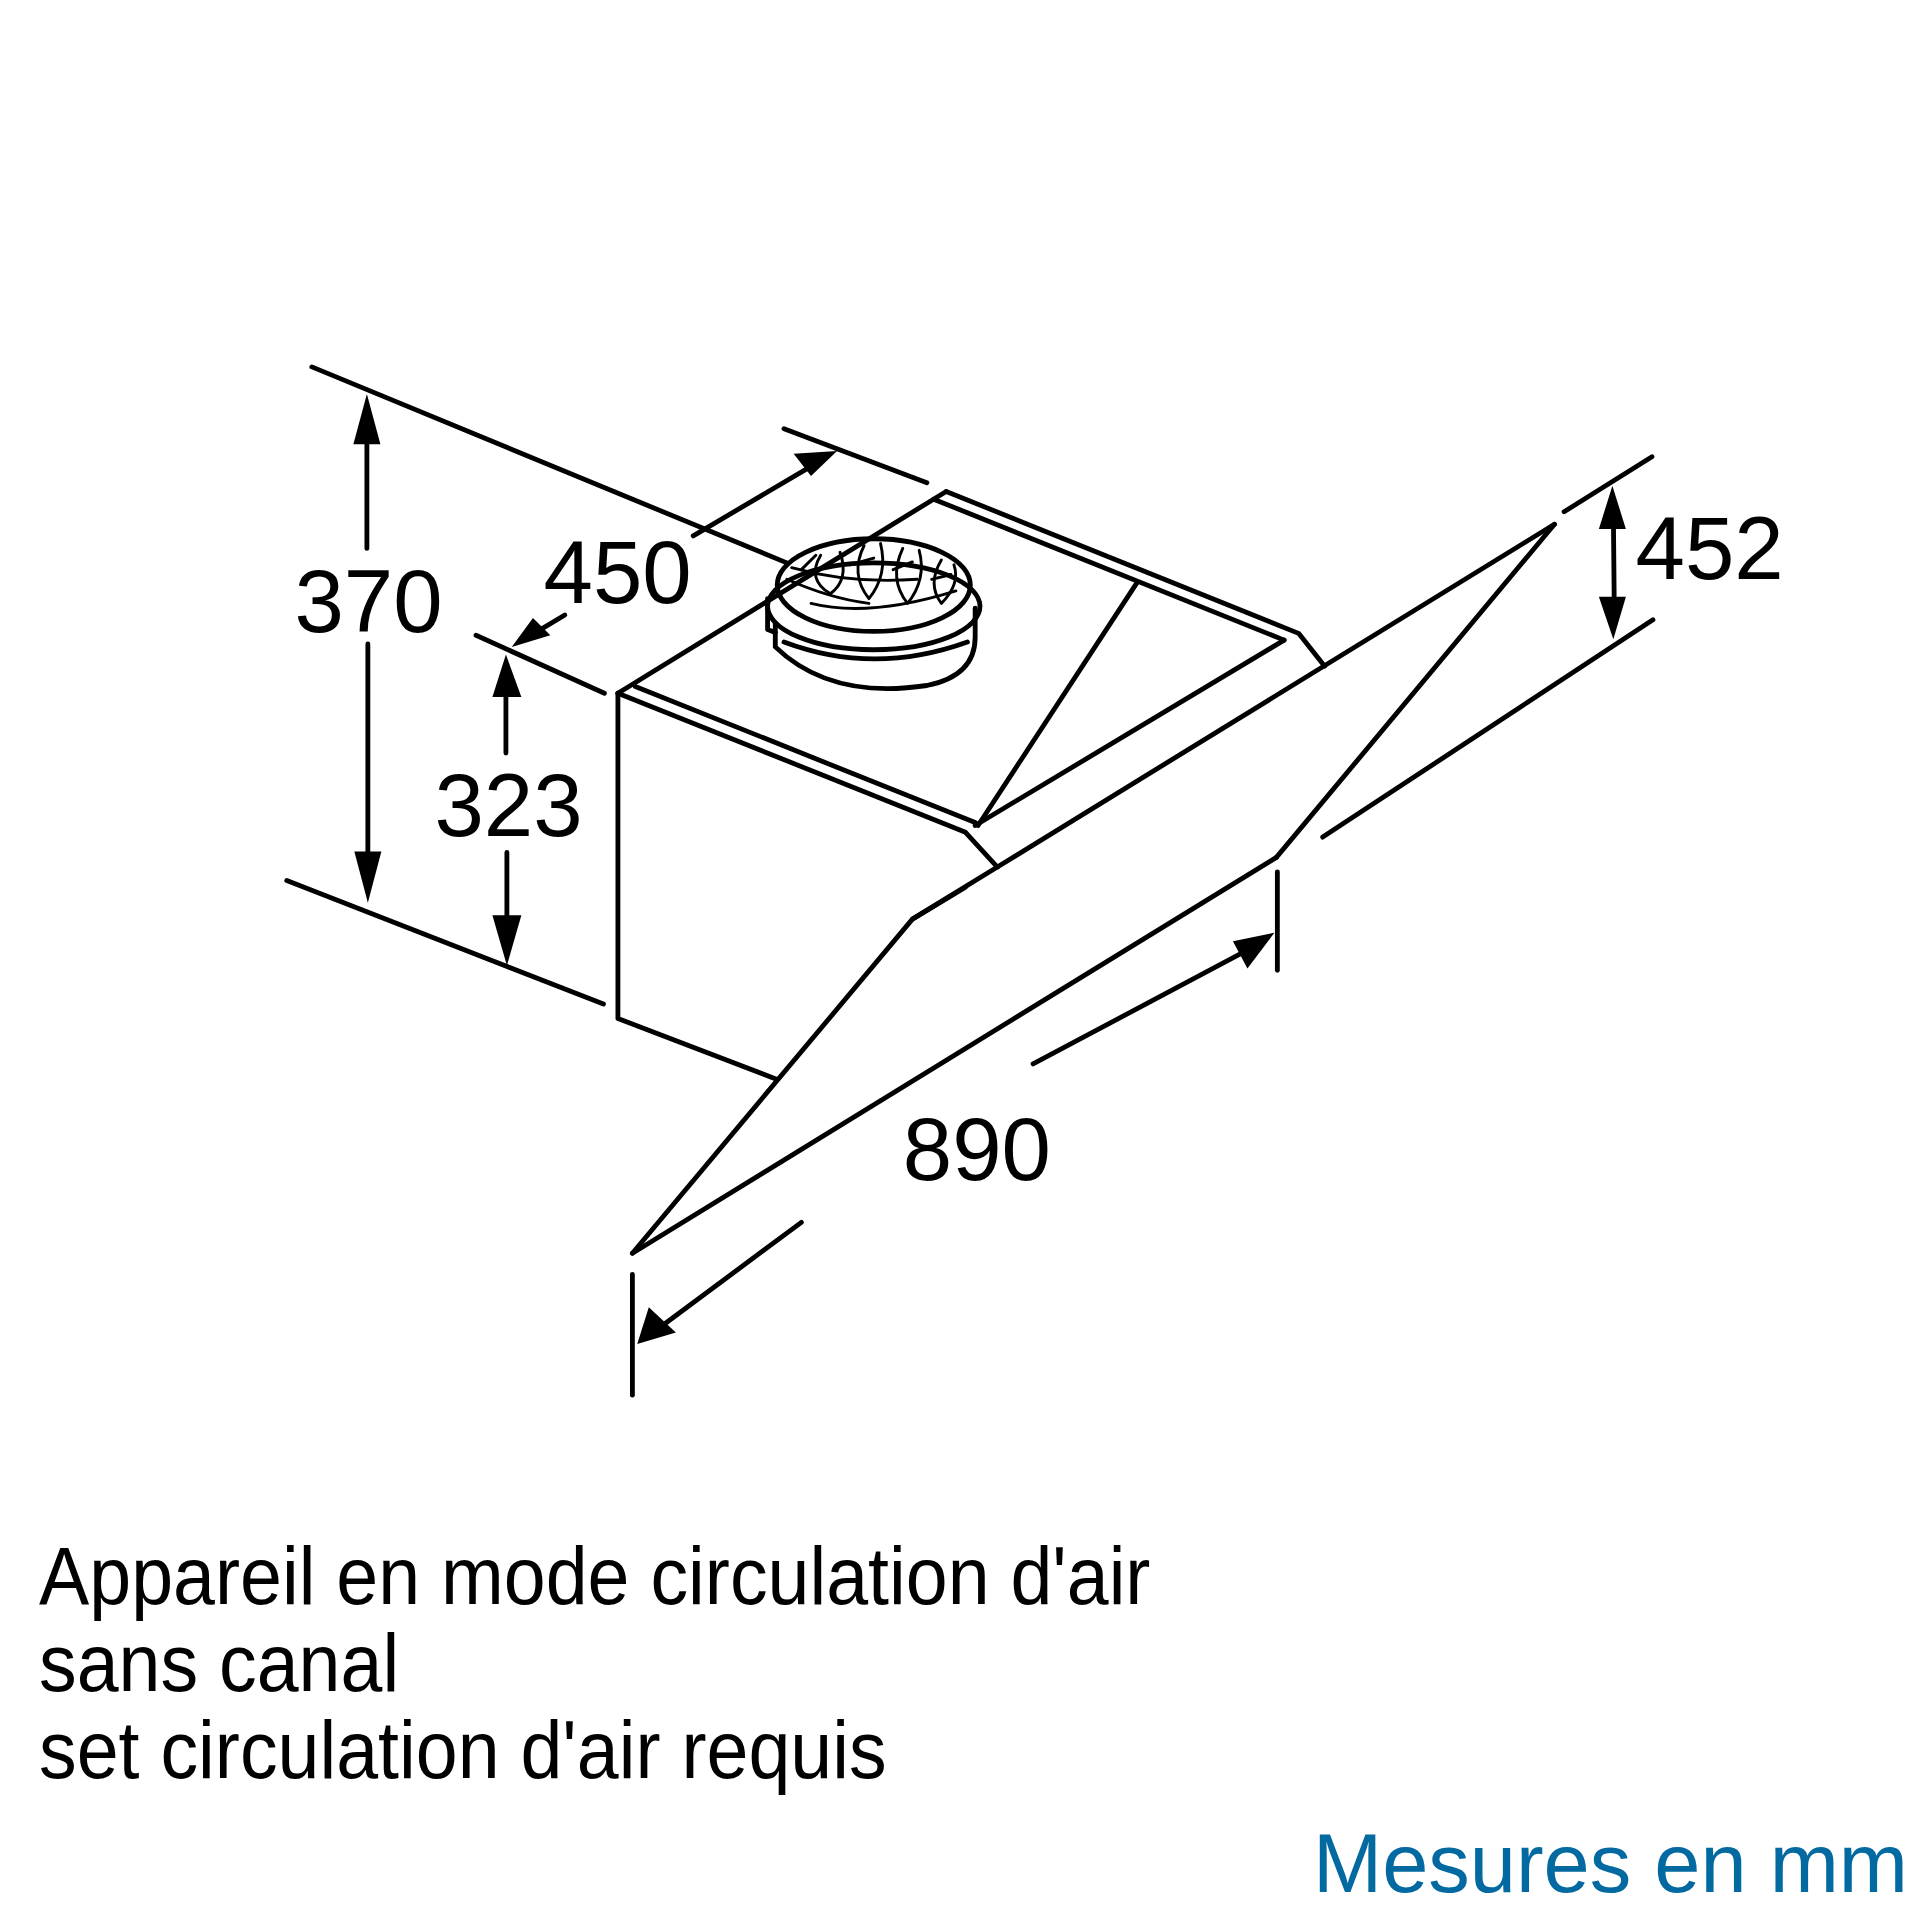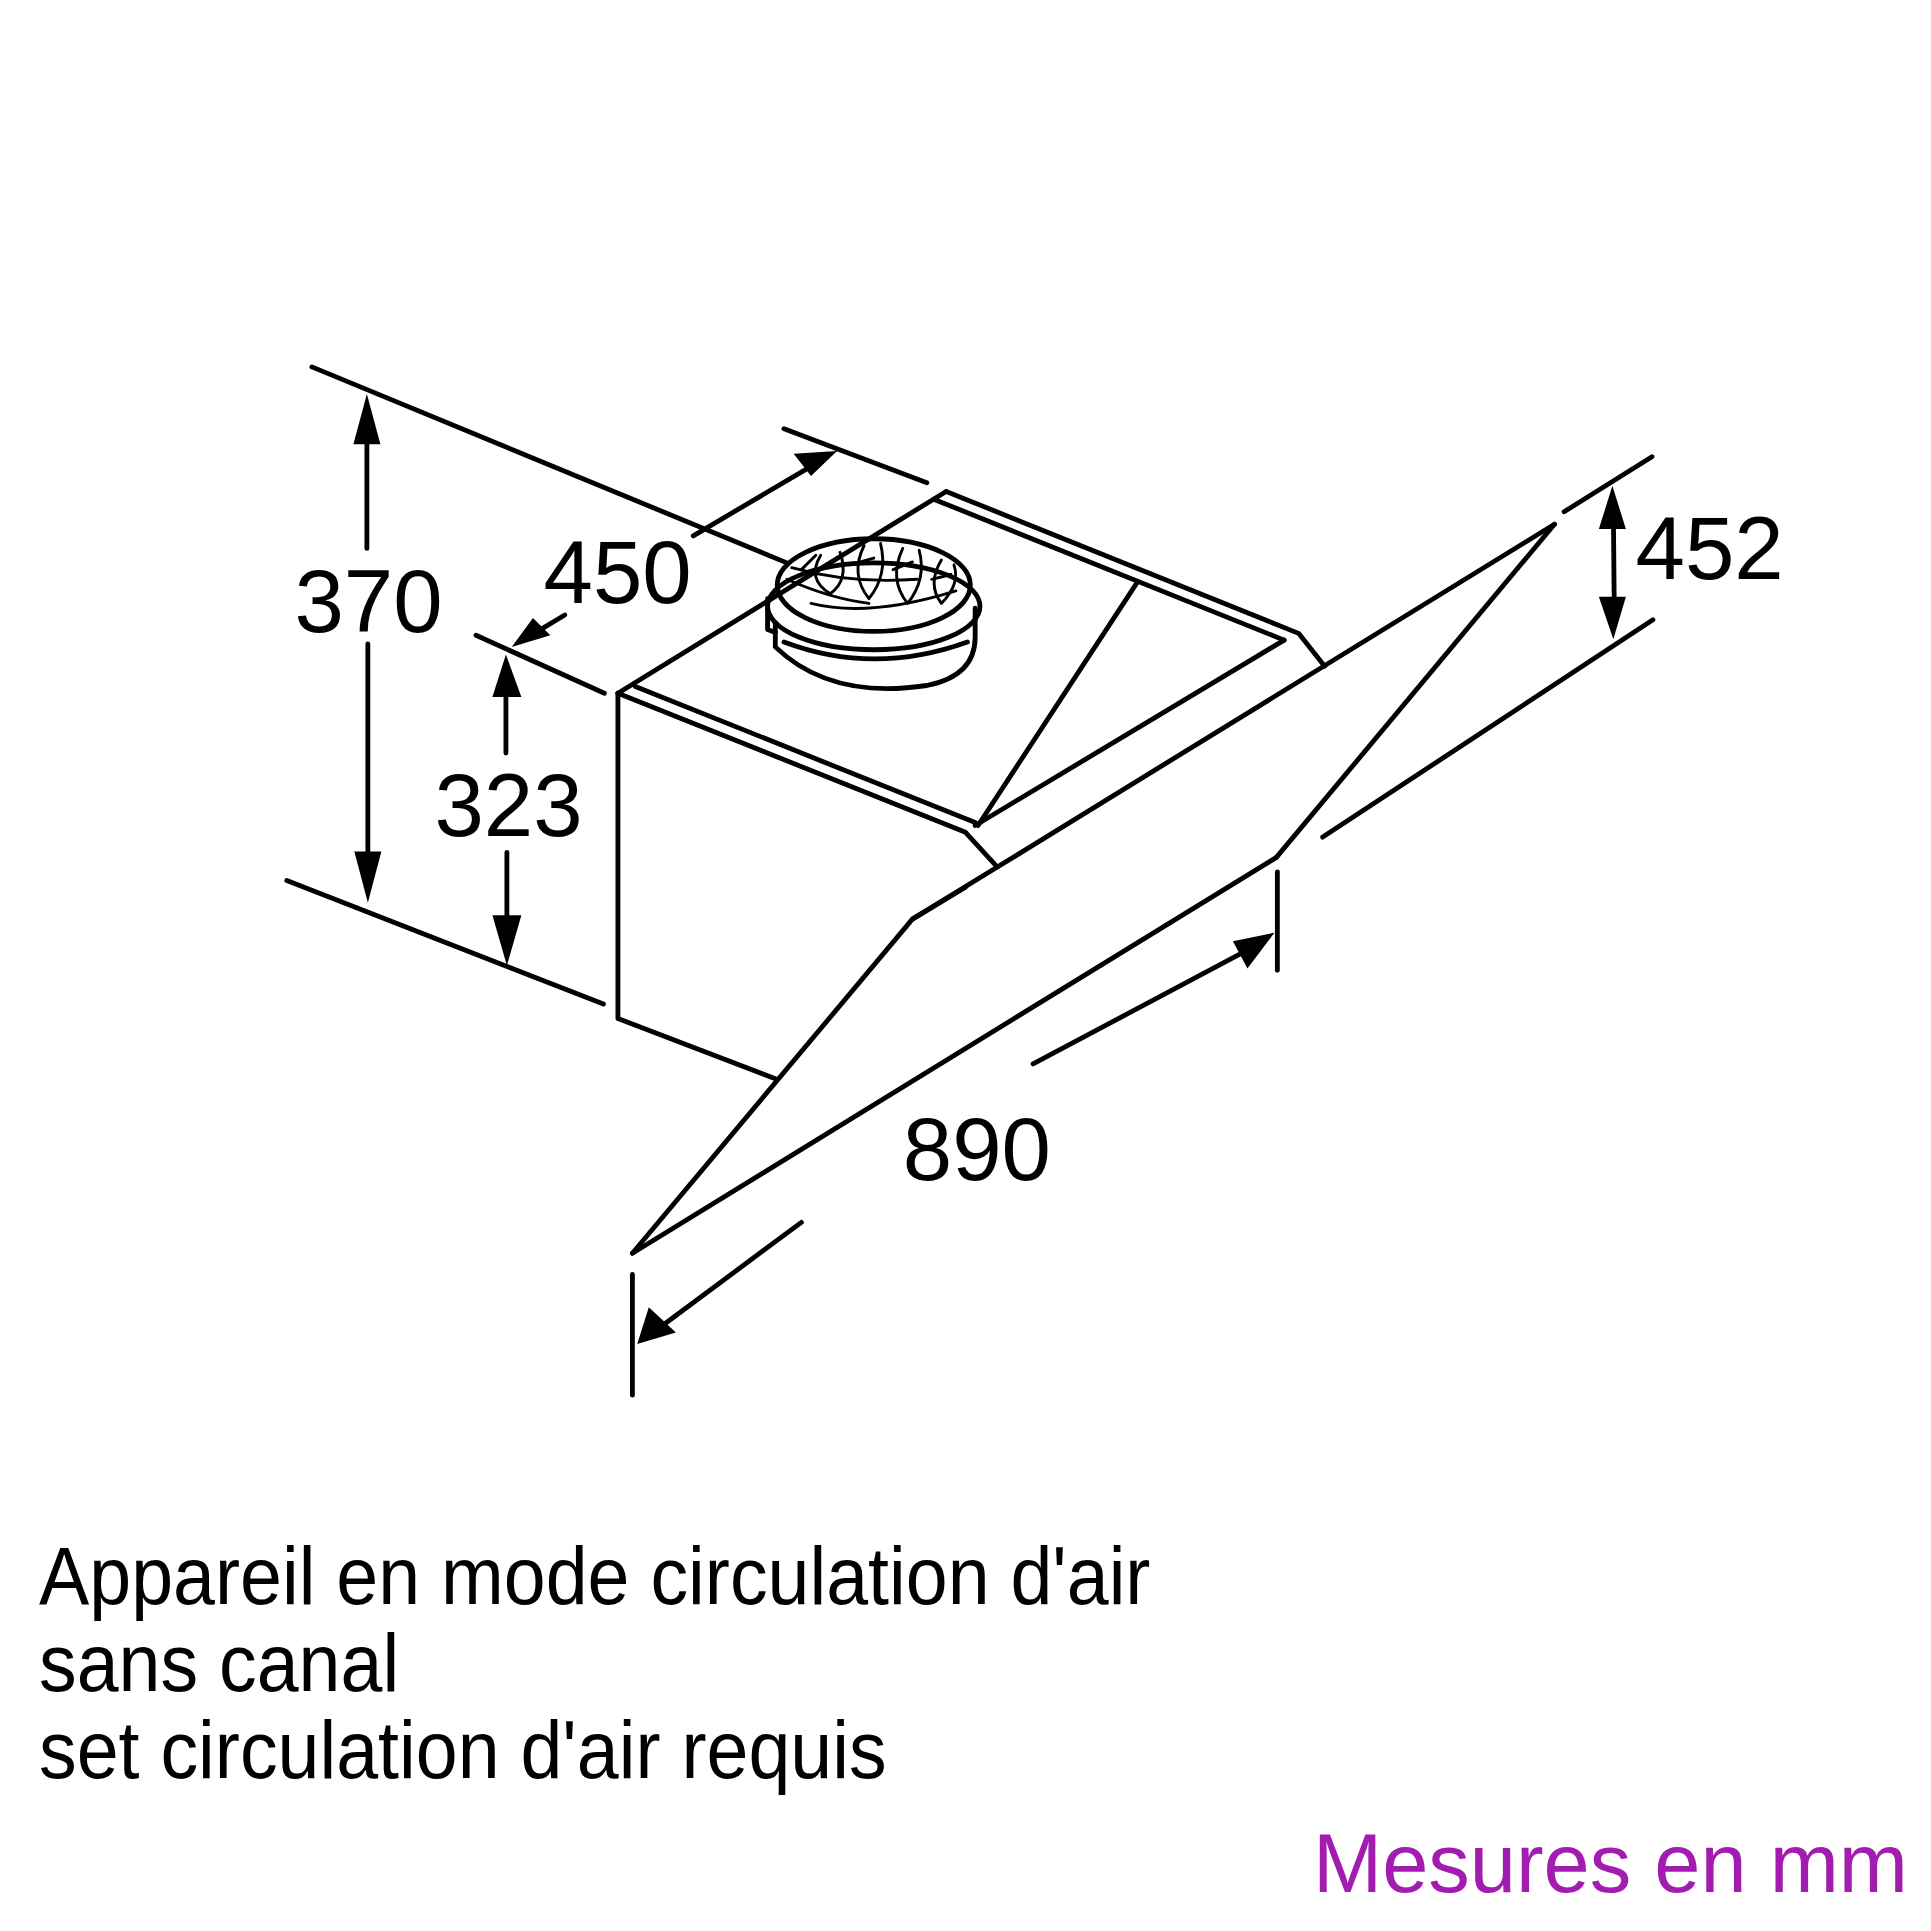--- a/index.html
+++ b/index.html
@@ -4,21 +4,21 @@
 <style>
   html, body { margin: 0; padding: 0; background: #ffffff; }
   body { width: 1931px; height: 1931px; position: relative; overflow: hidden; font-family: "Liberation Sans", sans-serif; }
   #drawing { position: absolute; left: 0; top: 0; width: 1931px; height: 1931px; }
   .ln { stroke: #000; stroke-width: 5; fill: none; stroke-linecap: round; stroke-linejoin: round; }
   .ln-thin { stroke: #000; stroke-width: 3; fill: none; stroke-linecap: round; stroke-linejoin: round; }
   .ah { fill: #000; stroke: none; }
   .dim-label { font-family: "Liberation Sans", sans-serif; font-size: 92px; fill: #000; }
   .caption { position: absolute; left: 39px; top: 1533px; font-size: 81px; line-height: 87px; color: #000; transform: scaleX(0.93); transform-origin: left top; }
   .caption div { white-space: nowrap; }
-  .units { position: absolute; right: 23px; top: 1820px; font-size: 83px; line-height: 87px; color: #a21caf; white-space: nowrap; }
+  .units { position: absolute; right: 23px; top: 1820px; font-size: 83px; line-height: 87px; color: #0369a1; white-space: nowrap; }
 </style>
 </head>
 <body>
 
 <svg id="drawing" viewBox="0 0 2000 2000" xmlns="http://www.w3.org/2000/svg">
 
   <g>
     <line class="ln" x1="323" y1="380" x2="815" y2="583"></line>
     <line class="ln" x1="297" y1="912" x2="625" y2="1040"></line>
     <line class="ln" x1="493" y1="658" x2="626" y2="718"></line>

